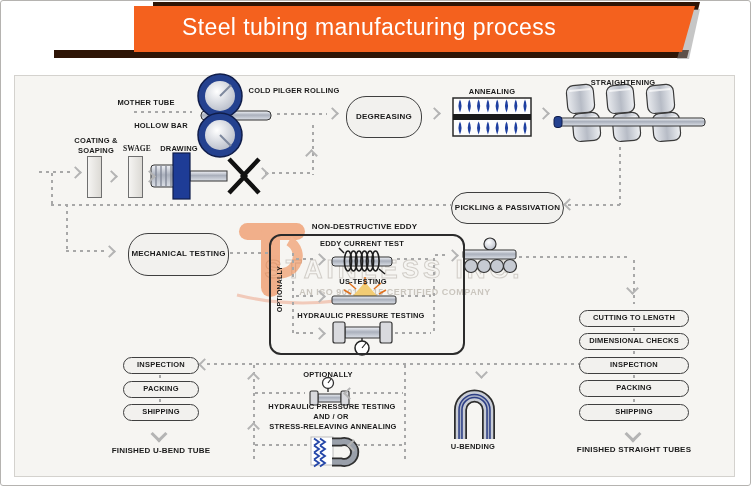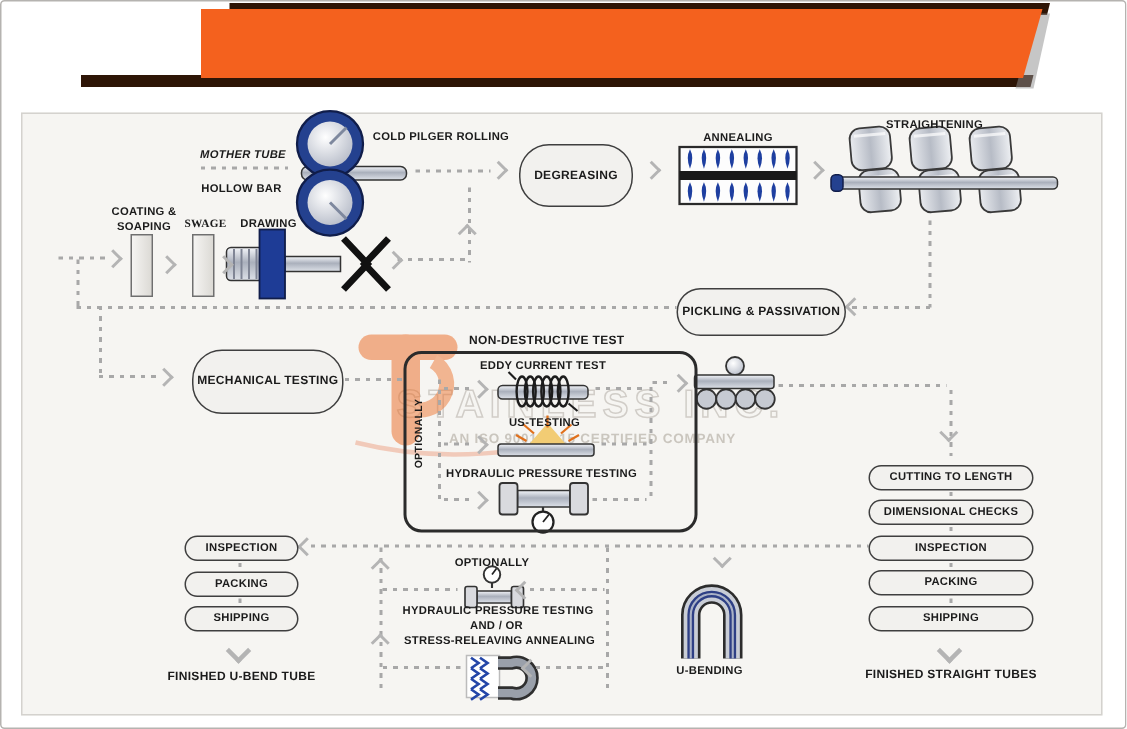--- a/index.html
+++ b/index.html
@@ -32,20 +32,21 @@
 
   <div class="wm1" style="left:263px;top:253px;width:260px;font-size:26px;letter-spacing:4px;">STAINLESS INC.</div>
   <div class="wm3" style="left:288px;top:286px;width:212px;">AN ISO 9001:2015 CERTIFIED COMPANY</div>
 
   <svg width="751" height="64">
     <polygon points="152,1 699,1 697,9 152,9" fill="#2e1506"></polygon>
     <polygon points="53,49 688,49 686,57 53,57" fill="#2e1506"></polygon>
     <polygon points="699,8 688,58 676,58 690,8" fill="#8e8e8e" opacity="0.5"></polygon>
     <polygon points="133,5 694,5 681,51 133,51" fill="#f4611e"></polygon>
   </svg>
+  <div class="banner-text">Steel tubing manufacturing process</div>
 
   <svg width="751" height="486" viewBox="0 0 751 486">
     <defs>
       <linearGradient id="metal" x1="0" y1="0" x2="0" y2="1">
         <stop offset="0" stop-color="#f4f6fa"></stop>
           <stop offset="0.45" stop-color="#aab0bc"></stop>
           <stop offset="1" stop-color="#dde1e8"></stop>
       </linearGradient>
       <linearGradient id="metalH" x1="0" y1="0" x2="1" y2="0">
         <stop offset="0" stop-color="#e9ebef"></stop>
@@ -245,39 +246,39 @@
   <div class="chev d" style="left:627px;top:283px;"></div>
   <div class="chev big d" style="left:626px;top:427px;"></div>
   <div class="chev l" style="left:199px;top:359px;"></div>
   <div class="chev d" style="left:476px;top:367px;"></div>
   <div class="chev u" style="left:248px;top:373px;"></div>
   <div class="chev u" style="left:248px;top:423px;"></div>
   <div class="chev l" style="left:344px;top:388px;"></div>
   <div class="chev l" style="left:348px;top:440px;"></div>
   <div class="chev big d" style="left:152px;top:427px;"></div>
 
-  <div class="lbl" style="left:116px;top:97px;width:90px;font-style:italic;">MOTHER TUBE</div>
+  <div class="lbl" style="left:100px;top:97px;width:90px;">MOTHER TUBE</div>
   <div class="lbl" style="left:115px;top:120px;width:90px;">HOLLOW BAR</div>
   <div class="lbl" style="left:243px;top:85px;width:100px;">COLD PILGER ROLLING</div>
 
   <div class="pbox" style="left:345px;top:95px;width:76px;height:42px;">DEGREASING</div>
   <div class="lbl" style="left:452px;top:86px;width:78px;">ANNEALING</div>
   <div class="lbl" style="left:570px;top:77px;width:104px;">STRAIGHTENING</div>
 
   <div class="lbl" style="left:62px;top:135px;width:66px;">COATING &amp;
 SOAPING</div>
   <div class="slab" style="left:86px;top:155px;width:15px;height:42px;"></div>
   <div class="lbl" style="left:108px;top:143px;width:56px;font-family:Liberation Serif, serif;">SWAGE</div>
   <div class="slab" style="left:127px;top:155px;width:15px;height:42px;"></div>
   <div class="lbl" style="left:148px;top:143px;width:60px;">DRAWING</div>
 
   <div class="pbox" style="left:450px;top:191px;width:113px;height:32px;">PICKLING &amp; PASSIVATION</div>
   <div class="pbox" style="left:127px;top:232px;width:101px;height:43px;">MECHANICAL TESTING</div>
 
-  <div class="lbl" style="left:301px;top:221px;width:125px;font-size:8px;">NON-DESTRUCTIVE TEST</div>
+  <div class="lbl" style="left:301px;top:221px;width:125px;font-size:8px;">NON-DESTRUCTIVE EDDY</div>
   <div class="ndtbox" style="left:268px;top:233px;width:196px;height:121px;"></div>
   <div class="lbl vert" style="left:250px;top:282px;width:60px;height:12px;font-size:7px;">OPTIONALLY</div>
   <div class="lbl" style="left:308px;top:238px;width:106px;">EDDY CURRENT TEST</div>
   <div class="lbl" style="left:320px;top:276px;width:84px;">US-TESTING</div>
   <div class="lbl" style="left:288px;top:310px;width:144px;">HYDRAULIC PRESSURE TESTING</div>
 
   <div class="pbox chain" style="left:578px;top:309px;width:110px;height:17px;">CUTTING TO LENGTH</div>
   <div class="pbox chain" style="left:578px;top:332px;width:110px;height:17px;">DIMENSIONAL CHECKS</div>
   <div class="pbox chain" style="left:578px;top:356px;width:110px;height:17px;">INSPECTION</div>
   <div class="pbox chain" style="left:578px;top:379px;width:110px;height:17px;">PACKING</div>

